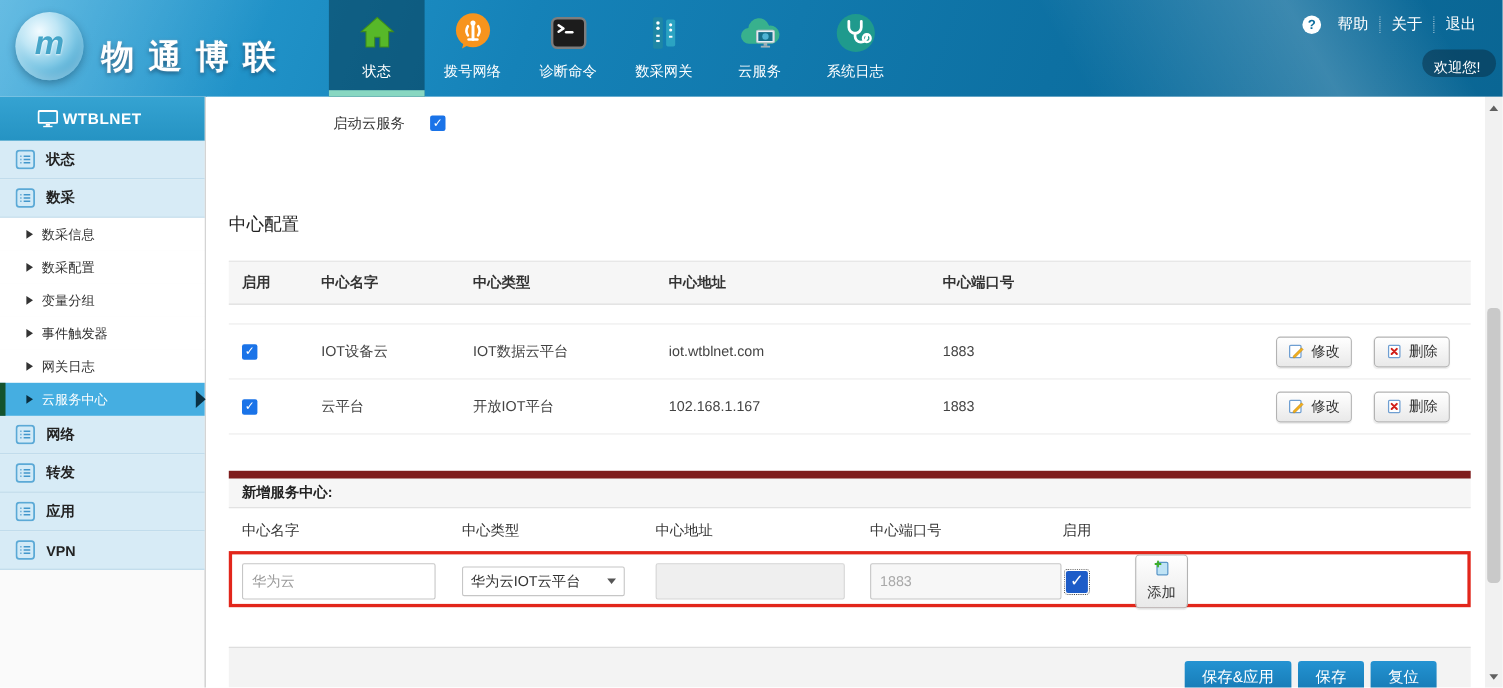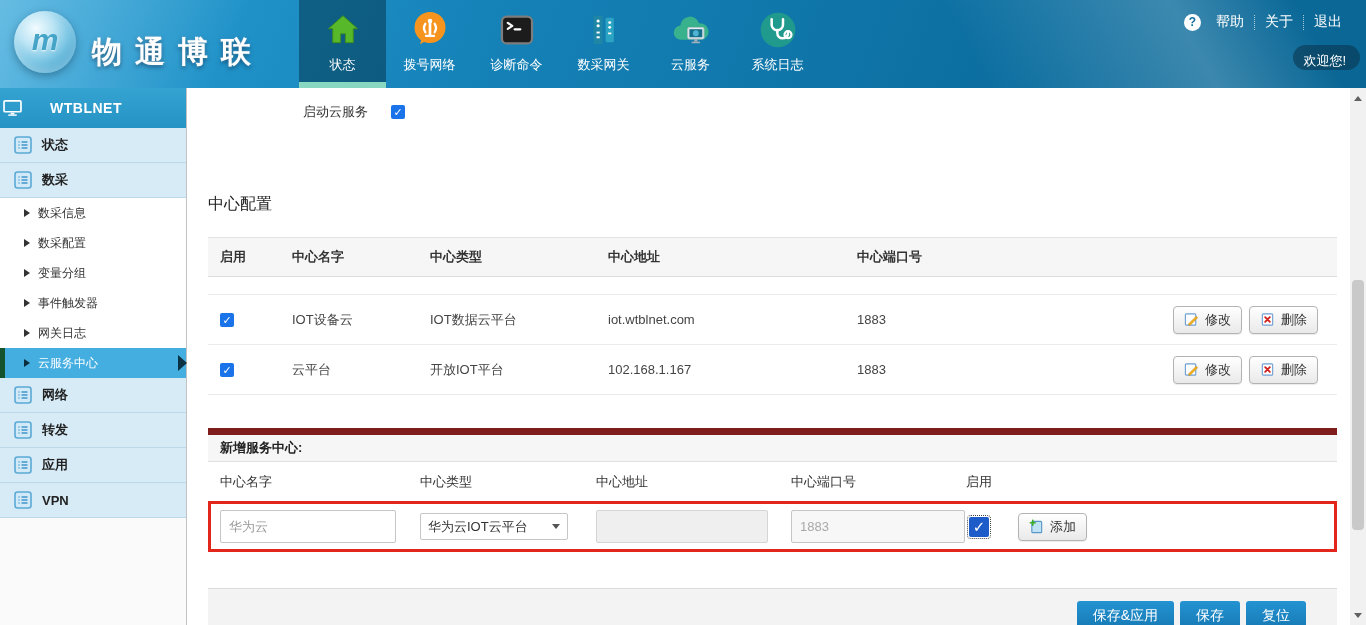--- a/index.html
+++ b/index.html
@@ -40,21 +40,21 @@
   .tl-item { padding:0 10px; cursor:pointer; }
   .tl-sep { height:15px; border-left:1px dotted rgba(255,255,255,.65); }
   .welcome { position:absolute; top:45px; right:6px; height:25px; padding:0 14px 0 10px;
              background:rgba(8,44,66,.5); border-radius:13px; display:flex; align-items:center;
              gap:7px; color:#fff; font-size:13px; z-index:3;flex-direction:column; }
 
   
   .sidebar { position:absolute; top:88px; left:0; width:187px; bottom:0; background:#fafafa;
              border-right:1px solid #c3c3c3; }
   .side-header { height:40px; background:linear-gradient(#35a3d2,#2593c3); display:flex;
-                 align-items:center; gap:28px; padding-left:3px; color:#fff; font-weight:bold;
+                 align-items:center; gap:4px; padding-left:34px; color:#fff; font-weight:bold;
                  font-size:14px; letter-spacing:.5px; }
   .s-item { display:flex; align-items:center; cursor:pointer; }
   .s-section { height:35px; background:#d7ebf6; border-bottom:1px solid #bcd9e9;
                padding-left:14px; gap:10px; font-size:13px; font-weight:bold; color:#222; }
   .s-sub { height:30px; background:#fff; padding-left:24px; gap:8px; font-size:12px; color:#333; }
   .tri { width:0; height:0; border-left:6px solid #333; border-top:4px solid transparent;
          border-bottom:4px solid transparent; }
   .s-sub.selected { background:#45aee1; color:#fff; position:relative;
                     border-left:5px solid #14532d; padding-left:19px; height:30px; }
   .s-sub.selected .tri { border-left-color:#0b2d3d; }
@@ -73,21 +73,21 @@
   .enable-row .cb { margin-left:23px; }
 
   .sec-title { margin-top:73px; font-size:16px; color:#222; font-weight:500; height:20px; margin-bottom:23px; }
 
   .grid5 { display:grid; grid-template-columns:72px 138px 178px 249px 211px auto;
            align-items:center; padding-left:12px; }
   .tbl-head { height:40px; background:#f6f6f6; border-top:1px solid #e3e3e3;
               border-bottom:1px solid #dcdcdc; font-size:13px; font-weight:bold; color:#333; }
   .tbl-spacer { height:18px; border-bottom:1px solid #ececec; }
   .tbl-row { height:50px; border-bottom:1px solid #ececec; font-size:13px; color:#444; }
-  .actions { justify-self:stretch; display:flex; justify-content:flex-end; gap:7px; padding-right:19px; }
+  .actions { justify-self:stretch; display:flex; justify-content:flex-end; gap:20px; padding-right:19px; }
   .gbtn { display:flex; align-items:center; gap:6px; padding:4px 10px; font-size:13px; color:#333;
           background:linear-gradient(#ffffff,#e9e9e9); border:1px solid #b3b3b3; border-radius:4px;
           cursor:pointer; box-shadow:0 1px 1px rgba(0,0,0,.08); }
 
   .add-band { margin-top:33px; height:34px; background:#f6f6f6; border-top:7px solid #7f1d1d;
               border-bottom:1px solid #e0e0e0; display:flex; align-items:center; padding-left:12px;
               font-size:13px; font-weight:bold; color:#222; }
   .gridAdd { display:grid; grid-template-columns:200px 176px 195px 175px auto; align-items:center; }
   .add-labels { padding-left:12px; height:39px; font-size:13px; color:#333; }
   .add-row { border:3px solid #e2261b; height:51px; padding-left:9px; }
@@ -99,21 +99,21 @@
   .inp.light { background:#f7f7f7; }
   .w-name { width:176px; } .w-addr { width:172px; } .w-port { width:174px; }
   .fake-select { width:148px; height:27px; border:1px solid #c6c6c6; border-radius:2px; background:#fff;
                  display:flex; align-items:center; justify-content:space-between; padding:0 7px;
                  font-size:13px; color:#333; cursor:pointer; }
   .chev { width:0; height:0; border-top:5px solid #555; border-left:4px solid transparent;
           border-right:4px solid transparent; margin-left:4px; }
   .cb.big { width:20px; height:20px; background:#1d5cc8; font-size:15px; line-height:20px;
             outline:1px dotted #444; outline-offset:1px; margin-left:3px; }
   .add-last { display:flex; align-items:center; }
-  .add-last .gbtn { margin-left:29px; }
+  .add-last .gbtn { margin-left:43px;flex-direction:column; }
 
   .footer { position:absolute; left:20px; right:13px; bottom:0; height:37px; background:#f3f3f3;
             border-top:1px solid #dcdcdc; }
   .fbtns { position:absolute; right:31px; top:12px; display:flex; gap:6px; }
   .bbtn { height:30px; border:none; border-radius:3px; color:#fff; font-size:14px;
           font-family:inherit; background:linear-gradient(#2493d2,#1578b2); cursor:pointer; padding:0 16px; }
 
   
   .scrollbar { position:absolute; right:0; top:88px; width:16px; bottom:0; background:#f1f1f1; }
   .sb-up, .sb-down { position:absolute; left:0; width:16px; height:16px; display:flex;

